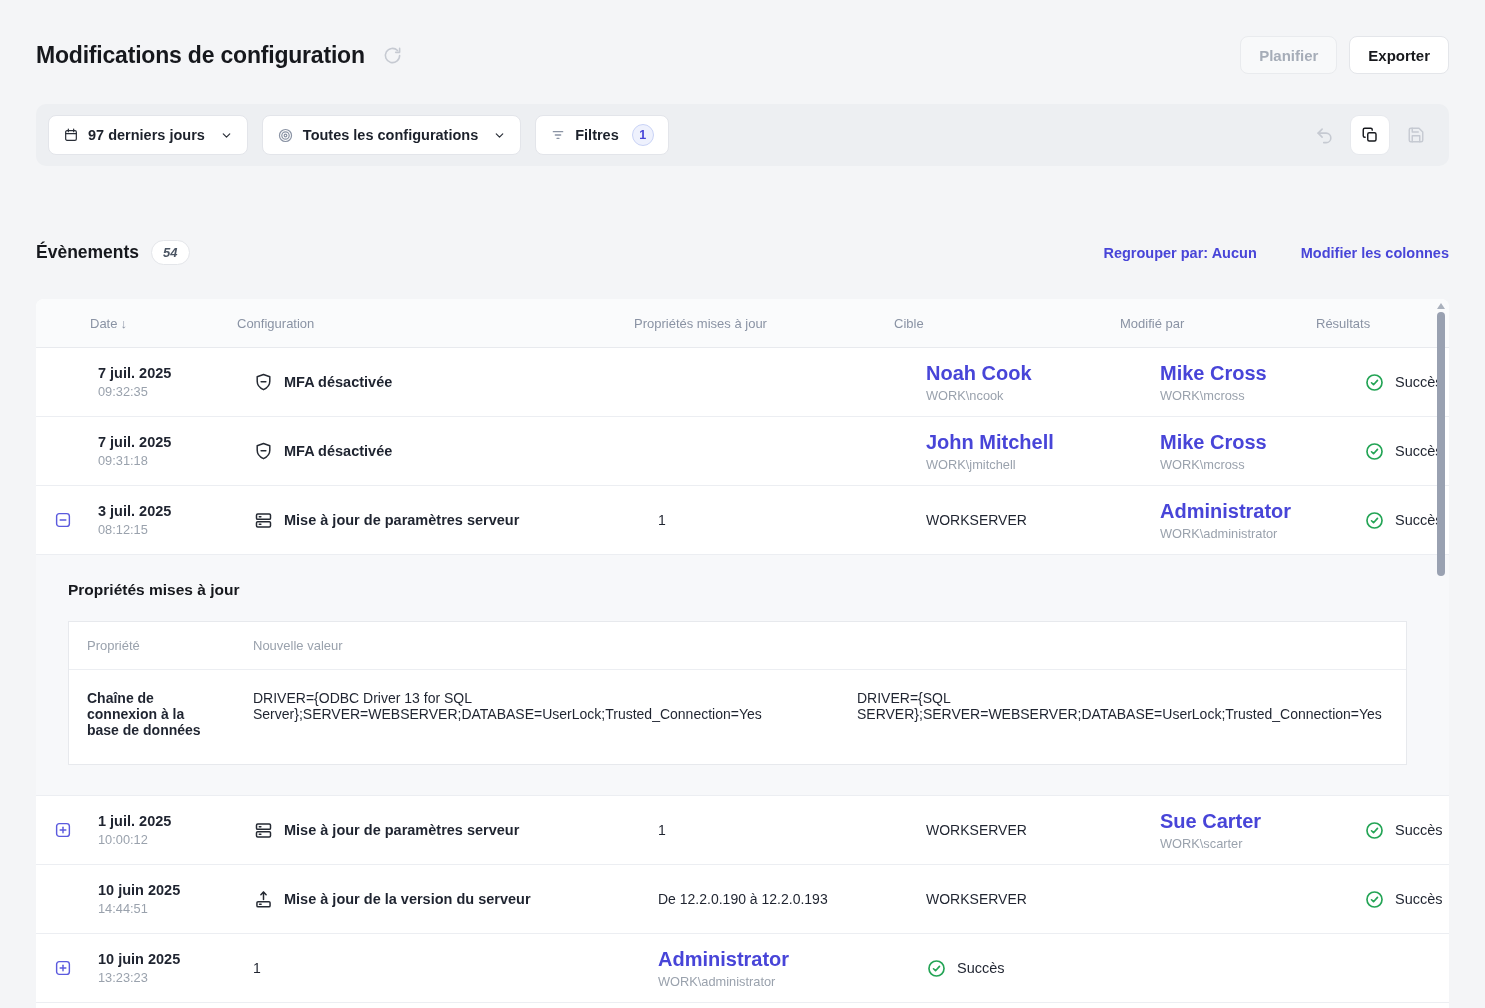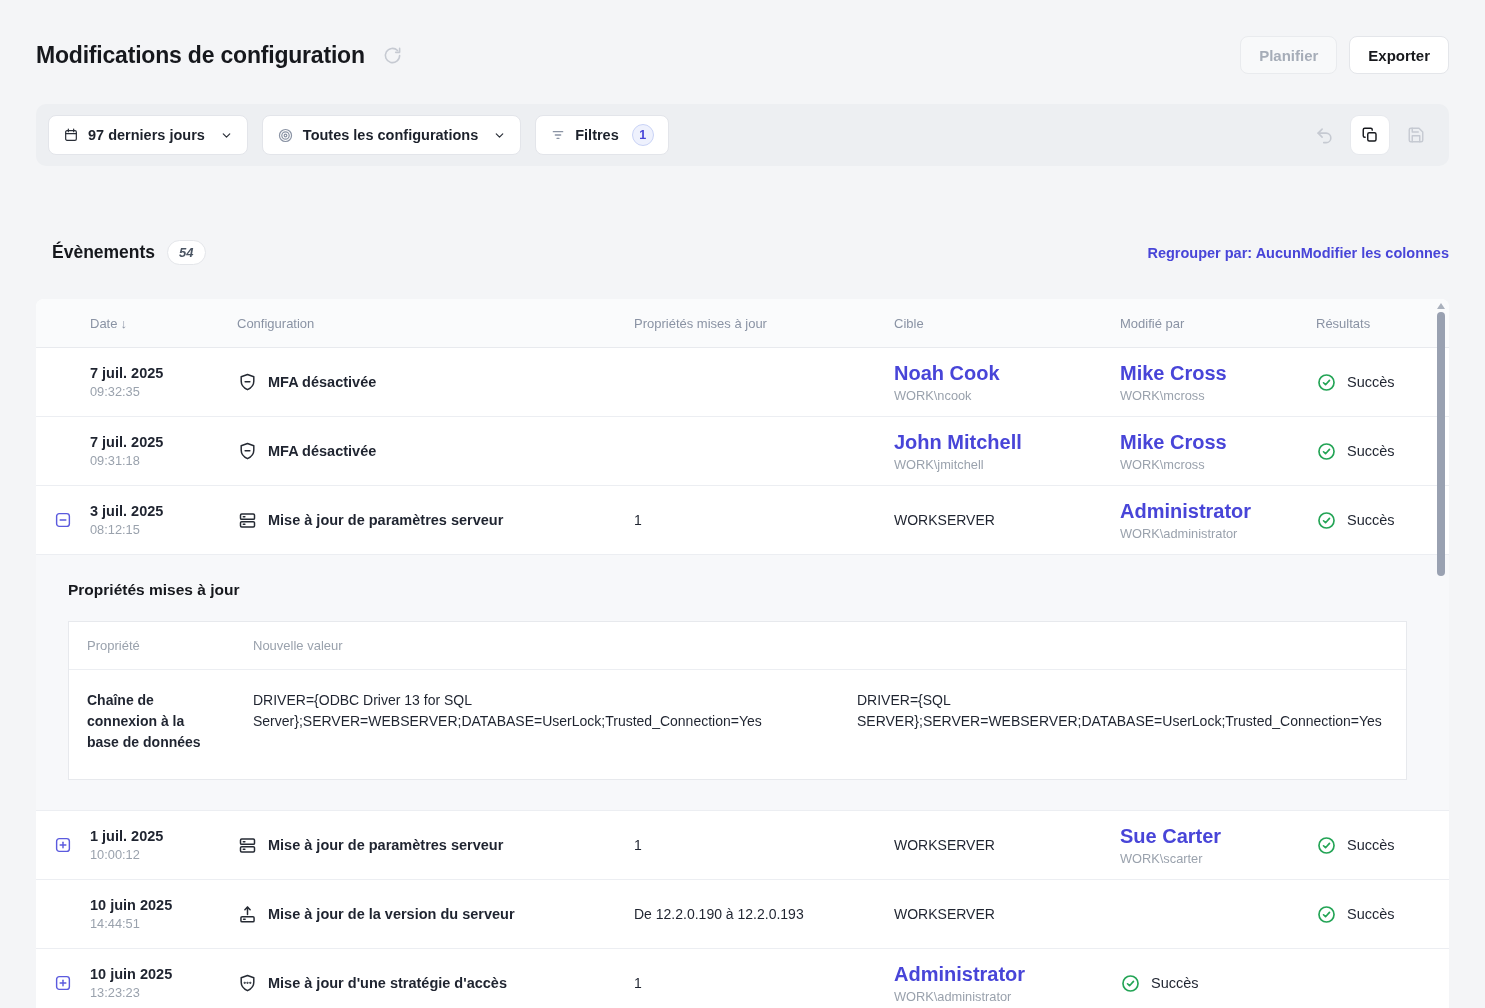--- a/index.html
+++ b/index.html
@@ -32,51 +32,51 @@
   .count-badge { width:22px; height:22px; border-radius:50%; background:#eef1fd; border:1px solid #c9d3f6;
                  color:#4845d8; font-size:12.5px; font-weight:600; display:flex; align-items:center;
                  justify-content:center; margin-left:4px; }
   .bar-right { margin-left:auto; display:flex; align-items:center; gap:8px; padding-right:2px; }
   .icon-btn { width:38px; height:38px; border-radius:8px; border:none; background:transparent;
               display:flex; align-items:center; justify-content:center; cursor:pointer; }
   .icon-btn.boxed { background:#fff; box-shadow:0 0 0 1px #e7e9ed; }
 
   
   .events-header { margin-top:74px; margin-bottom:34px; display:flex; align-items:center; }
-  .events-title { font-size:17.5px; font-weight:700; color:#16181d;margin-left:16px; }
+  .events-title { font-size:17.5px; font-weight:700; color:#16181d; }
   .events-count { margin-left:12px; background:#fff; border:1px solid #e4e6ea; border-radius:999px;
                   padding:4px 11px; font-size:13px; font-weight:600; color:#4b5563;font-style:italic; }
-  .events-links { margin-left:auto; display:flex; }
+  .events-links { margin-left:auto; display:flex; gap:44px; }
   .link { color:#4845d8; font-size:14.5px; font-weight:600; text-decoration:none; cursor:pointer; }
 
   
   .table-card { position:relative; background:#fff; border-radius:8px 8px 0 0; height:709px; overflow:hidden; }
   .trow { display:grid; grid-template-columns:54px 147px 397px 260px 226px 196px 1fr; align-items:center; }
   .thead { height:49px; background:#fafbfc; border-bottom:1px solid #e8eaee; }
   .th { font-size:13px; font-weight:500; color:#8a93a4; display:flex; align-items:center; gap:3px; }
-  .row { height:69px; border-bottom:1px solid #eceef2; background:#fff; }
+  .row { height:69px; border-bottom:1px solid #eceef2; background:#fff;gap:8px; }
   .expand-cell { display:flex; justify-content:center; }
   .expand-btn { background:none; border:none; cursor:pointer; display:flex; padding:0; }
   .date-main { font-size:14.5px; font-weight:600; color:#1f2430; }
   .date-sub, .sub { font-size:12.8px; color:#9aa2ad; margin-top:3px; }
   .config-cell { display:flex; align-items:center; gap:10px; font-size:14.5px; font-weight:600; color:#1f2430; }
   .props-cell { font-size:14px; font-weight:500; color:#1f2430; }
   .person-link { color:#4845d8; font-size:20px; font-weight:700; text-decoration:none; cursor:pointer; display:inline-block; }
   .plain-name { font-size:14px; font-weight:500; color:#1f2430; }
   .result-cell { display:flex; align-items:center; gap:10px; font-size:14.5px; font-weight:500; color:#1f2430; }
 
   
   .expanded-panel { background:#f7f8fa; border-bottom:1px solid #eceef2; padding:26px 42px 30px 32px; }
   .panel-heading { font-size:15.5px; font-weight:700; color:#16181d; margin-bottom:22px; }
   .sub-card { background:#fff; border:1px solid #e7e9ed; border-radius:0; overflow:hidden; }
   .sub-row { display:grid; grid-template-columns:166px 604px 1fr; }
   .sub-head { height:48px; border-bottom:1px solid #eceef2; align-items:center; }
   .sub-th { font-size:13px; font-weight:500; color:#9aa2ad; padding-left:18px; }
   .sub-body { padding:20px 0 26px; }
-  .sub-td { padding-left:18px; padding-right:24px; font-size:14px; line-height:21px; color:#1f2430; }
+  .sub-td { padding-left:18px; padding-right:24px; font-size:14px; line-height:16px; color:#1f2430; }
   .sub-td.prop { font-weight:700; }
 
   
   .scrollbar { position:absolute; top:2px; right:2px; width:12px; height:100%; }
   .scroll-arrow { width:0; height:0; border-left:4px solid transparent; border-right:4px solid transparent;
                   border-bottom:6px solid #aab1bd; margin:2px auto 3px; }
   .scroll-thumb { width:8px; margin:0 auto; height:264px; background:#99a1b1; border-radius:5px; }
 
   svg { display:block; }
 </style>
@@ -411,31 +411,20 @@
                   <line x1="8.2" y1="12" x2="15.8" y2="12"></line>
                   <line x1="12" y1="8.2" x2="12" y2="15.8"></line>
                 </svg>
               </span>
             </button>
           </div>
     <div>
       <div class="date-main">10 juin 2025</div>
       <div class="date-sub">13:23:23</div>
     </div>
-    <div class="config-cell">
-      <span>
-              <svg width="21" height="21" viewBox="0 0 24 24" fill="none" stroke="#252a33" stroke-width="1.7" stroke-linecap="round" stroke-linejoin="round">
-                <path d="M12 2.8l7.2 2.7v5.1c0 4.6-3 7.6-7.2 9.6-4.2-2-7.2-5-7.2-9.6V5.5L12 2.8z"></path>
-                <circle cx="8.8" cy="11.2" r="0.4" fill="#252a33"></circle>
-                <circle cx="12" cy="11.2" r="0.4" fill="#252a33"></circle>
-                <circle cx="15.2" cy="11.2" r="0.4" fill="#252a33"></circle>
-              </svg>
-            </span>
-      <span>Mise à jour d'une stratégie d'accès</span>
-    </div>
     <div class="props-cell">1</div>
     <div>
       <a class="person-link">Administrator</a>
            <div class="sub">WORK\administrator</div>
     </div>
     <div class="result-cell">
       <span>
               <svg width="21" height="21" viewBox="0 0 24 24" fill="none" stroke="#23a455" stroke-width="1.9" stroke-linecap="round" stroke-linejoin="round">
                 <circle cx="12" cy="12" r="8.6"></circle>
                 <polyline points="8.6 12.3 10.9 14.5 15.4 9.6"></polyline>

